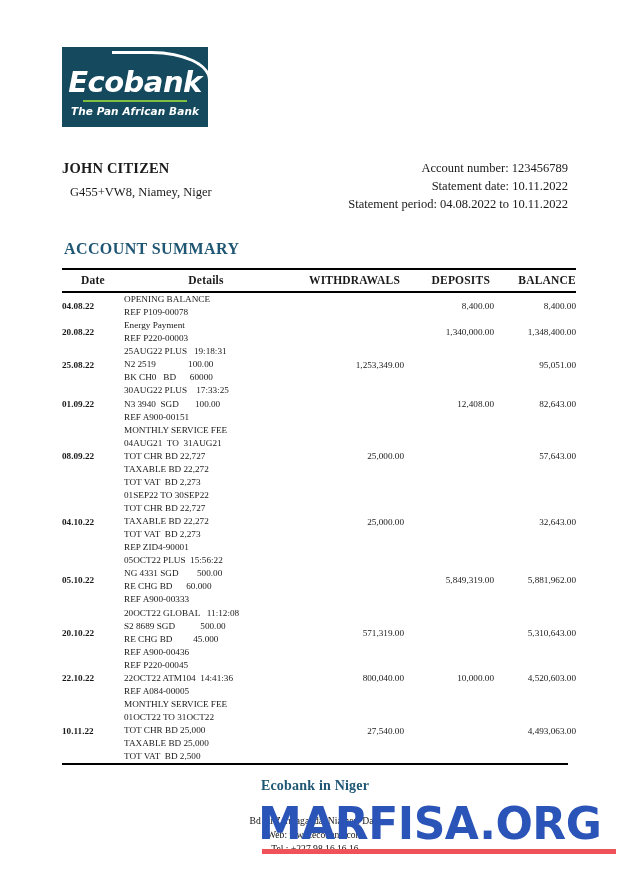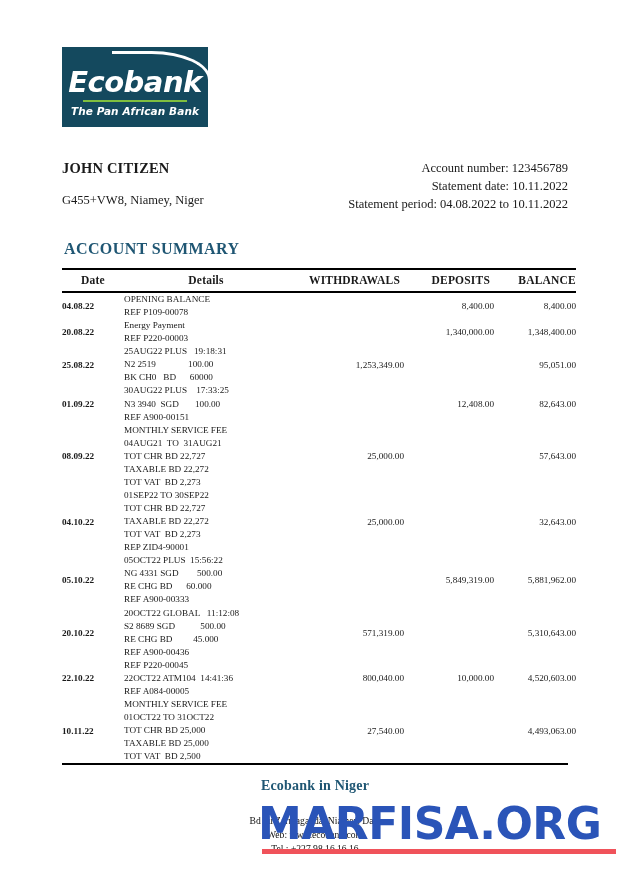--- a/index.html
+++ b/index.html
@@ -82,25 +82,25 @@
   .cust-block {
     position: absolute;
     left: 62px;
     top: 160px;
     width: 260px;
   }
   .cust-name {
     font-size: 14.5px;
     font-weight: bold;
     letter-spacing: 0.2px;
-    margin: 0 0 16px 0;
+    margin: 0 0 4px 0;
   }
   .cust-addr {
     font-size: 12.5px;
-    margin: 0;
+    margin: 8px;
   }
 
   .acct-block {
     position: absolute;
     right: 62px;
     top: 160px;
     text-align: right;
     font-size: 12.5px;
     line-height: 1.42;
   }

